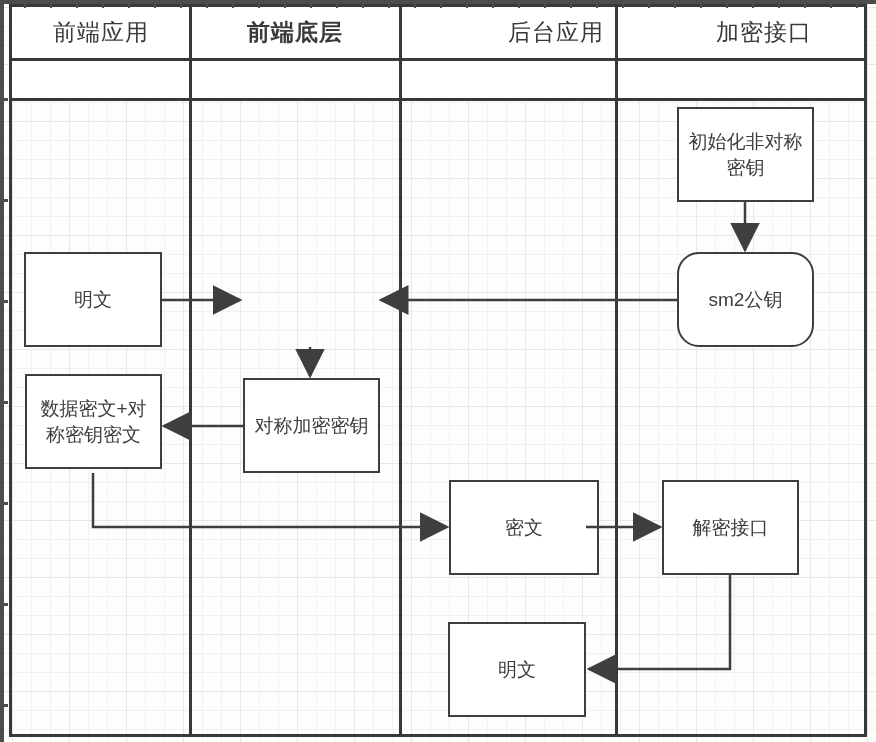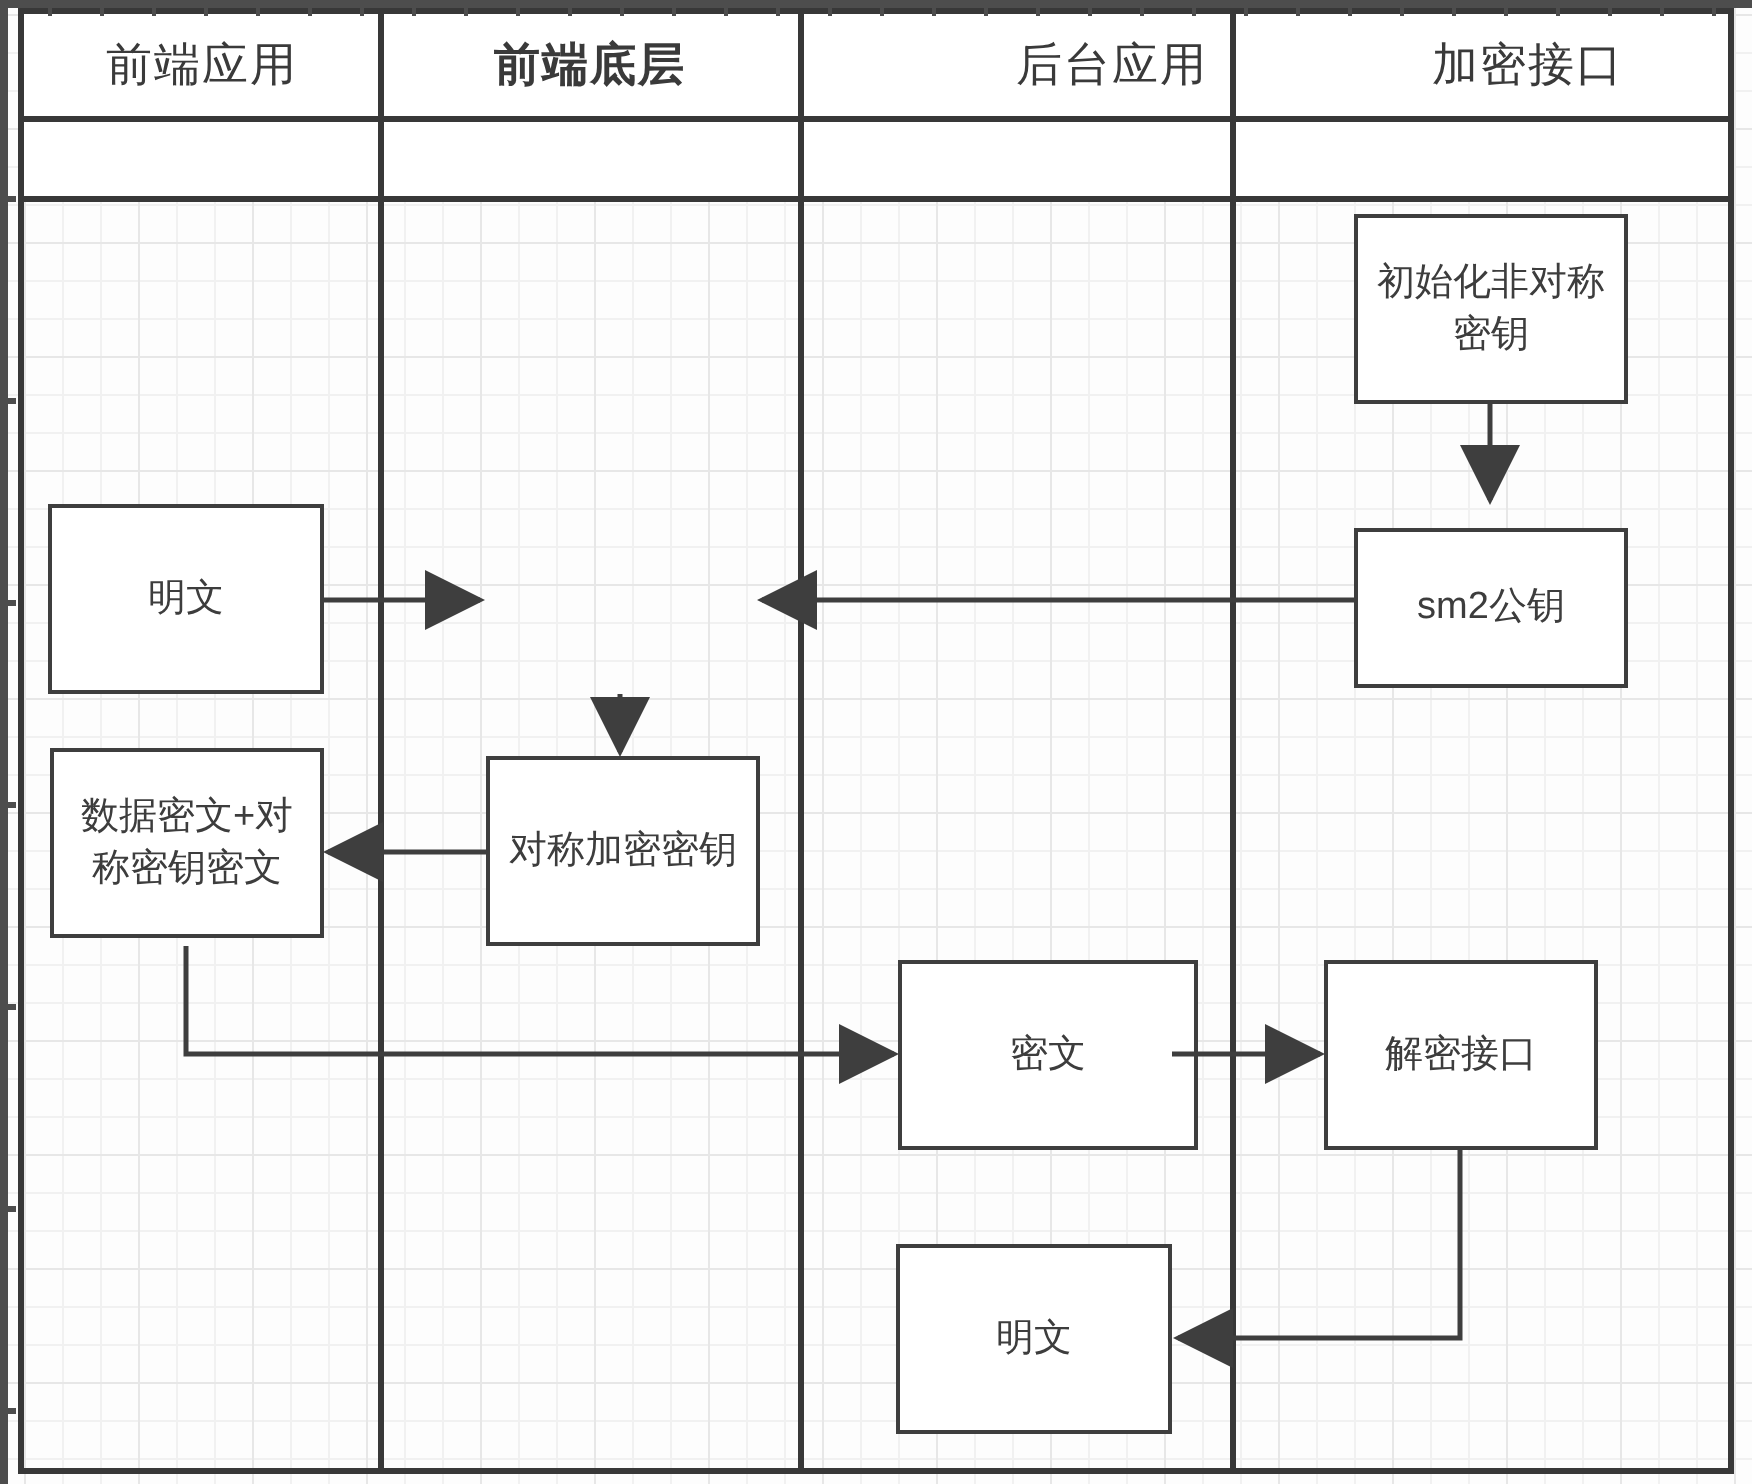--- a/index.html
+++ b/index.html
@@ -59,21 +59,21 @@
   
   .node{
     position:absolute;box-sizing:border-box;
     background:#ffffff;border:2px solid #3e3e3e;
     display:flex;align-items:center;justify-content:center;
     text-align:center;font-size:19px;line-height:1.35;color:#3d3d3d;
     padding:0 8px;word-break:break-all;
     z-index:3;
   }
   #node-init-asym-key     {left:677px;top:107px;width:137px;height:95px;}
-  #node-sm2-public-key    {left:677px;top:264px;width:137px;height:80px;}
+  #node-sm2-public-key    {left:677px;top:252px;width:137px;height:95px;border-radius:22px;}
   #node-plaintext-source  {left:24px; top:252px;width:138px;height:95px;}
   #node-encrypt-api       {left:242px;top:252px;width:137px;height:95px;}
   #node-data-cipher       {left:25px; top:374px;width:137px;height:95px;}
   #node-sym-encrypt-key   {left:243px;top:378px;width:137px;height:95px;}
   #node-ciphertext        {left:449px;top:480px;width:150px;height:95px;}
   #node-decrypt-api       {left:662px;top:480px;width:137px;height:95px;}
   #node-plaintext-result  {left:448px;top:622px;width:138px;height:95px;}
   
   #connectors{position:absolute;left:0;top:0;z-index:4;pointer-events:none;}
   #connectors polyline{pointer-events:stroke;}

